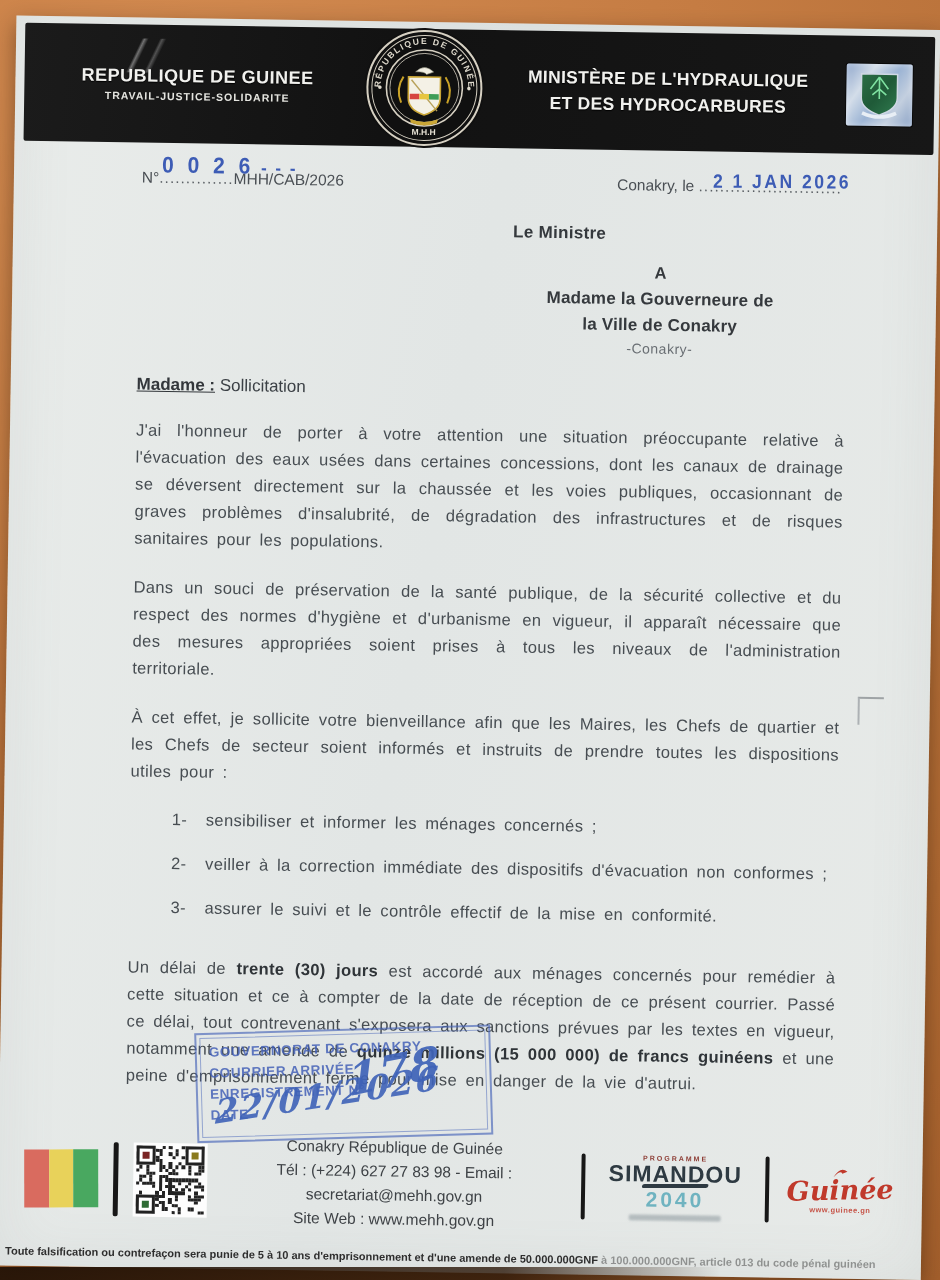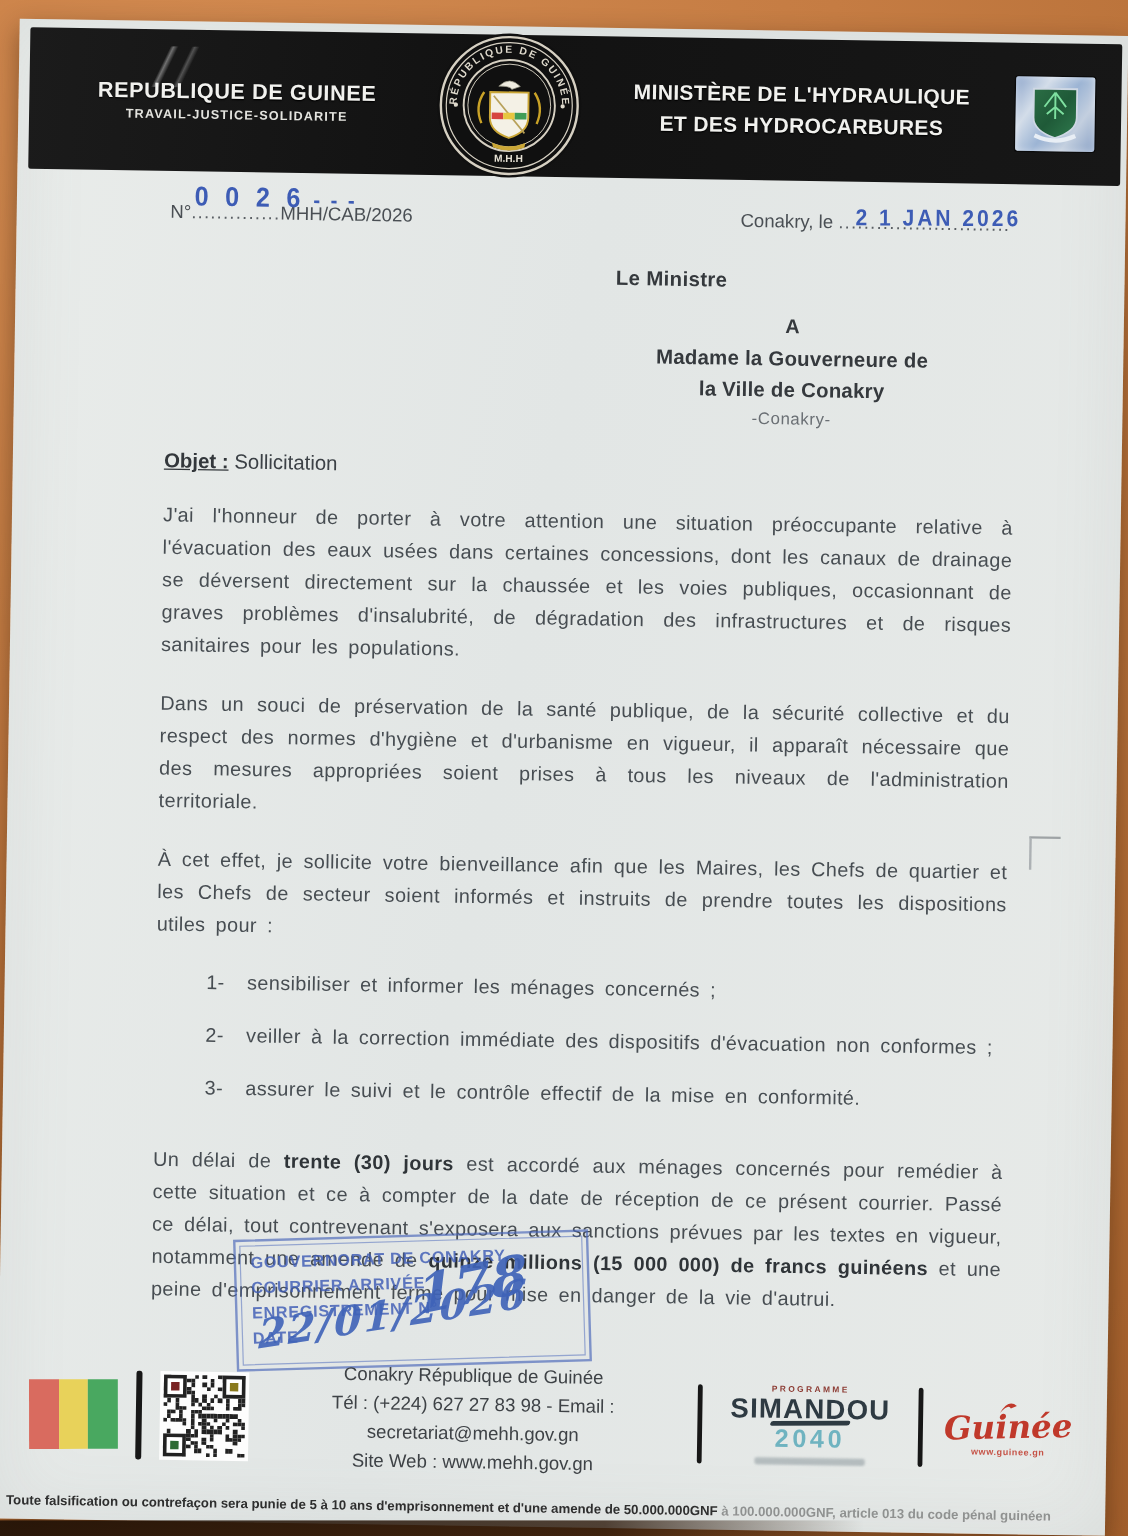--- a/index.html
+++ b/index.html
@@ -180,21 +180,21 @@
   <div class="le-ministre">Le Ministre</div>
 
   <div class="addr">
     <div class="a">A</div>
     <div class="l">Madame la Gouverneure de</div>
     <div class="l">la Ville de Conakry</div>
     <div class="c">-Conakry-</div>
   </div>
 
   <div class="objet">
-    <b>Objet :</b>
+    <b>Madame :</b>
     <span>Sollicitation</span>
   </div>
 
   <p class="body-p">J'ai l'honneur de porter à votre attention une situation préoccupante relative à l'évacuation des eaux usées dans certaines concessions, dont les canaux de drainage se déversent directement sur la chaussée et les voies publiques, occasionnant de graves problèmes d'insalubrité, de dégradation des infrastructures et de risques sanitaires pour les populations.</p>
   <p class="body-p">Dans un souci de préservation de la santé publique, de la sécurité collective et du respect des normes d'hygiène et d'urbanisme en vigueur, il apparaît nécessaire que des mesures appropriées soient prises à tous les niveaux de l'administration territoriale.</p>
   <p class="body-p">À cet effet, je sollicite votre bienveillance afin que les Maires, les Chefs de quartier et les Chefs de secteur soient informés et instruits de prendre toutes les dispositions utiles pour :</p>
 
   <div class="num-list">
     <div class="num-item">
       <span class="n">1-</span>

